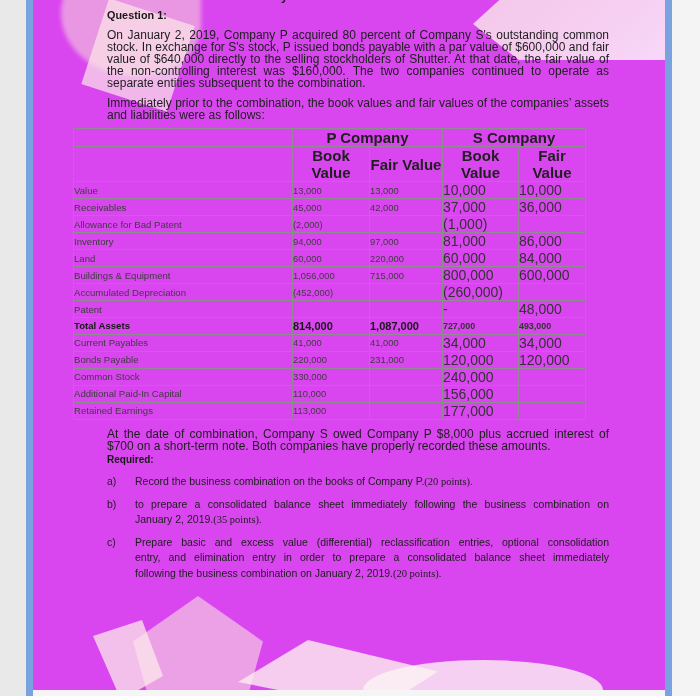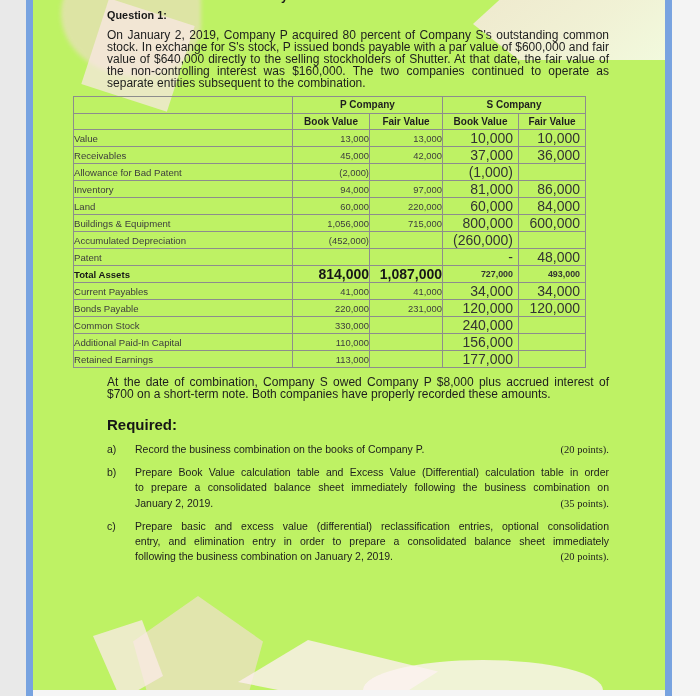--- a/index.html
+++ b/index.html
@@ -32,21 +32,21 @@
     background: #78a3e0;
   }
   .rail.left  { left: 26px; }
   .rail.right { left: 665px; }
 
   
   #page {
     position: absolute;
     left: 33px; top: 0;
     width: 632px; height: 690px;
-    background: #bef264;
+    background: #d946ef;
     overflow: hidden;
   }
 
   
   .wm { position: absolute; pointer-events: none; }
   .wm-tl1 {
     left: 28px; top: -44px; width: 140px; height: 120px;
     background: #f7d9da; opacity: .55;
     border-radius: 50% 40% 45% 55%;
     filter: blur(2px);
@@ -127,69 +127,69 @@
 
   table.fin td, table.fin th {
     border: 1px solid #8d8d8d;
     padding: 0;
     height: 16.5px;
     vertical-align: middle;
     font-weight: normal;
   }
   table.fin th {
     text-align: center;
-    font-size: 10px;
+    font-size: 15px;
     font-weight: bold;
     color: #1f1f1f;
   }
   .cell-label {
     padding-left: 11px;
     text-align: left;
     font-size: 9.6px;
     color: #3d3d3d;
   }
   .num {
-    text-align: right;
+    text-align: left;
     padding-right: 7px;
     font-size: 9.4px;
     color: #3d3d3d;
   }
   .num.s {
     font-size: 14px;
     padding-right: 5px;
     color: #333;
   }
   tr.total td { font-weight: bold; color: #171717; }
   tr.total td.cell-label { font-weight: bold; }
-  tr.total td.num { font-size: 14px; }
+  tr.total td.num { font-size: 11px; }
   tr.total td.num.s { font-size: 8.9px; }
   .blank { }
 
   
   .req-head {
-    font-size: 15px; font-weight: bold; color: #161616;
-    margin-top: 16px;
+    font-size: 10px; font-weight: bold; color: #161616;
+    margin-top: 2px;
   }
   .req-list { margin-top: 9px; }
   .req-item {
     display: flex;
     font-size: 10.5px;
     color: #1d1d1d;
     line-height: 15.2px;
     margin-bottom: 8px;
   }
   .req-marker { width: 28px; flex: 0 0 28px; }
   .req-body { flex: 1 1 auto; position: relative; }
   .pts { float: right; font-family: Liberation Serif, serif; }
   .req-line { display: block; }
   .req-line.just {
     text-align: justify;
     text-align-last: justify;
   }
-  .req-tail { display: flex; justify-content: space-between; }
+  .req-tail { display: flex; }
 </style>
 </head>
 <body>
 
 <div id="screen">
 
   <div class="gutter left"></div>
   <div class="gutter right"></div>
   <div class="rail left"></div>
   <div class="rail right"></div>
@@ -205,20 +205,21 @@
     <div class="wm wm-bc"></div>
 
     <div class="clipped-top">y</div>
 
     <div class="content">
 
       <div class="q-title">Question 1:</div>
 
       <p class="body">On January 2, 2019, Company P acquired 80 percent of Company S's outstanding common stock. In exchange for S's stock, P issued bonds payable with a par value of $600,000 and fair value of $640,000 directly to the selling stockholders of Shutter. At that date, the fair value of the non-controlling interest was $160,000. The two companies continued to operate as separate entities subsequent to the combination.</p>
 
+      <p class="body">Immediately prior to the combination, the book values and fair values of the companies’ assets and liabilities were as follows:</p>
 
       <table class="fin">
         <colgroup>
           <col class="c-label">
             <col class="c-pbv">
             <col class="c-pfv">
             <col class="c-sbv">
             <col class="c-sfv">
         </colgroup>
         <thead>
@@ -347,21 +348,20 @@
             <div class="req-body">
               <div class="req-tail">
                 <span>Record the business combination on the books of Company P.</span>
                 <span class="pts">(20 points).</span>
               </div>
             </div>
           </div>
           <div class="req-item">
             <div class="req-marker">b)</div>
             <div class="req-body">
-              <span class="req-line just">Prepare Book Value calculation table and Excess Value (Differential) calculation table in order</span>
               <span class="req-line just">to prepare a consolidated balance sheet immediately following the business combination on</span>
               <div class="req-tail">
                 <span>January 2, 2019.</span>
                 <span class="pts">(35 points).</span>
               </div>
             </div>
           </div>
           <div class="req-item">
             <div class="req-marker">c)</div>
             <div class="req-body">

